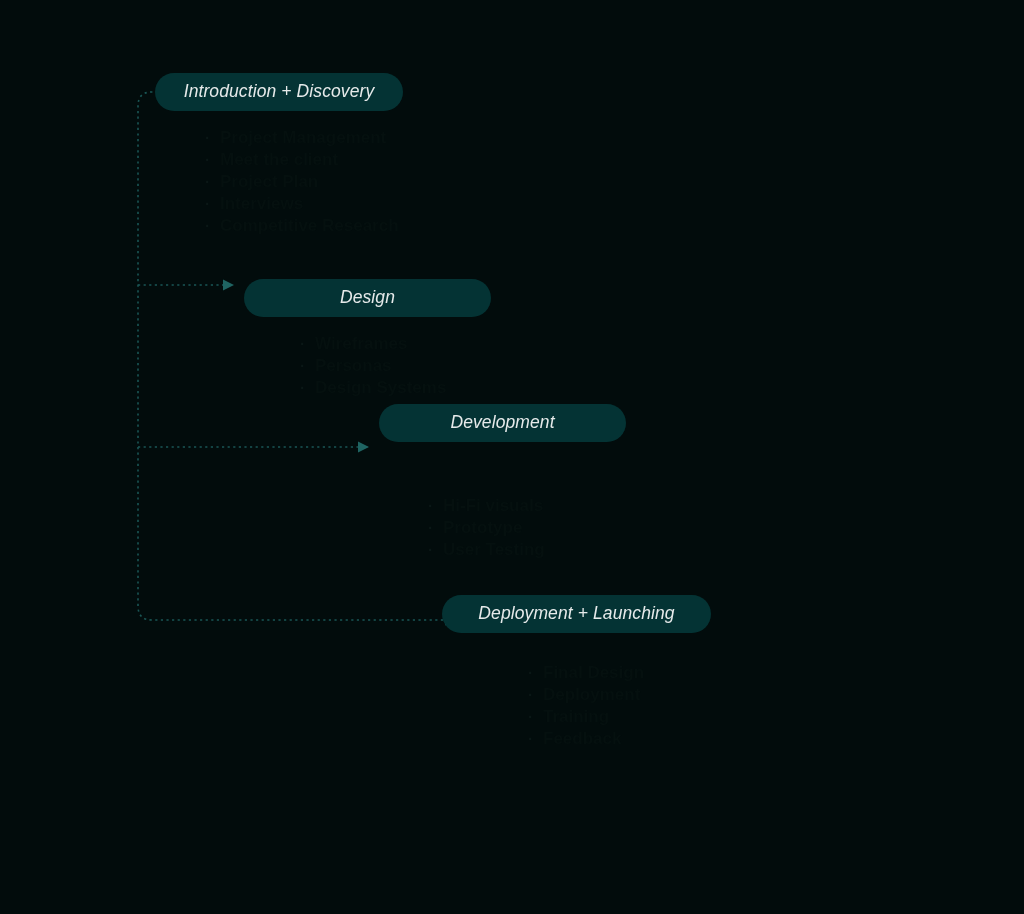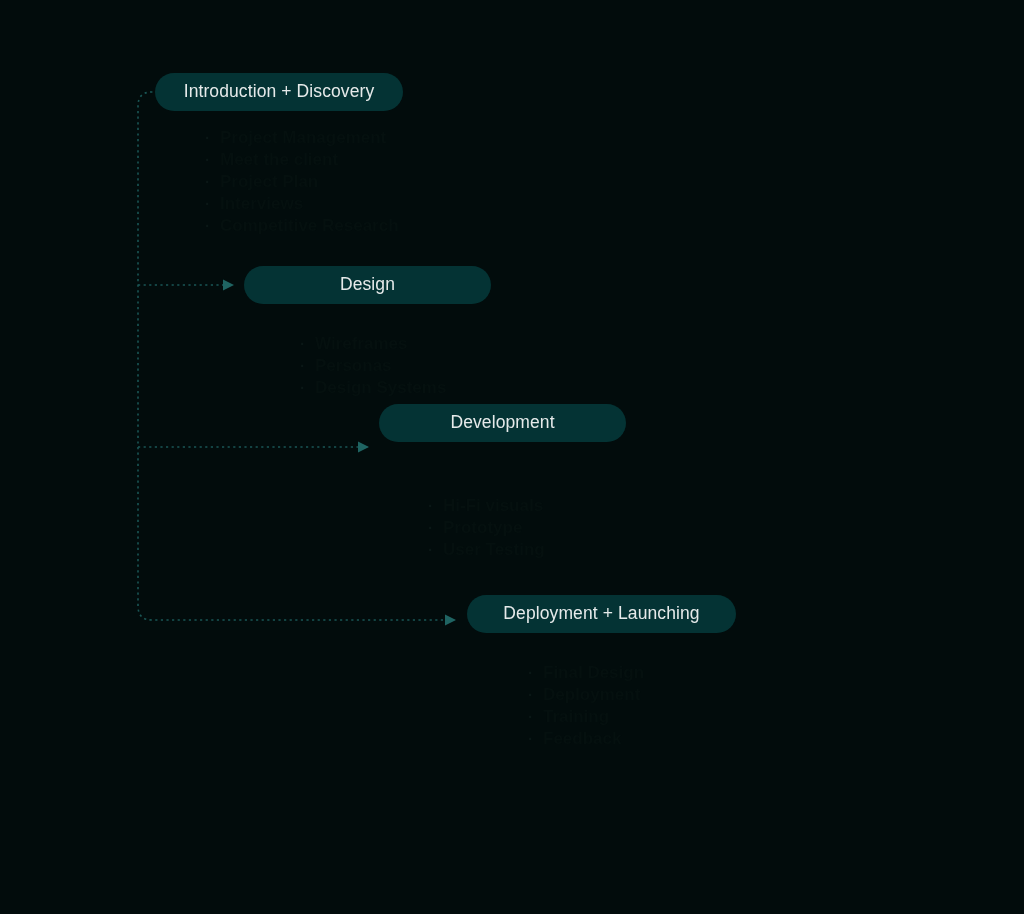--- a/index.html
+++ b/index.html
@@ -47,20 +47,21 @@
     box-sizing: border-box;
     padding: 0 22px;
   }
   .pill-label {
     color: #e6eaea;
     font-size: 17.5px;
     font-weight: 400;
     letter-spacing: 0.1px;
     white-space: nowrap;
     line-height: 1;
+    font-style: italic;
   }
   
   .items {
     position: absolute;
     margin: 0;
     padding: 0;
     list-style: none;
   }
   .item {
     display: flex;
@@ -125,21 +126,21 @@
         <span class="item-label">Interviews</span>
       </li>
       <li class="item">
         <span class="item-bullet">·</span>
         <span class="item-label">Competitive Research</span>
       </li>
     </ul>
   </div>
 
   <div class="stage">
-    <div class="pill" style="left:244px; top:266px; width:247px;">
+    <div class="pill" style="left:244px; top:279px; width:247px;">
       <span class="pill-label">Design</span>
     </div>
     <ul class="items" style="left:300px; top:333px;">
       <li class="item">
         <span class="item-bullet">·</span>
         <span class="item-label">Wireframes</span>
       </li>
       <li class="item">
         <span class="item-bullet">·</span>
         <span class="item-label">Personas</span>
@@ -165,21 +166,21 @@
         <span class="item-label">Prototype</span>
       </li>
       <li class="item">
         <span class="item-bullet">·</span>
         <span class="item-label">User Testing</span>
       </li>
     </ul>
   </div>
 
   <div class="stage">
-    <div class="pill" style="left:467px; top:595px; width:269px;">
+    <div class="pill" style="left:442px; top:595px; width:269px;">
       <span class="pill-label">Deployment + Launching</span>
     </div>
     <ul class="items" style="left:528px; top:662px;">
       <li class="item">
         <span class="item-bullet">·</span>
         <span class="item-label">Final Design</span>
       </li>
       <li class="item">
         <span class="item-bullet">·</span>
         <span class="item-label">Deployment</span>

